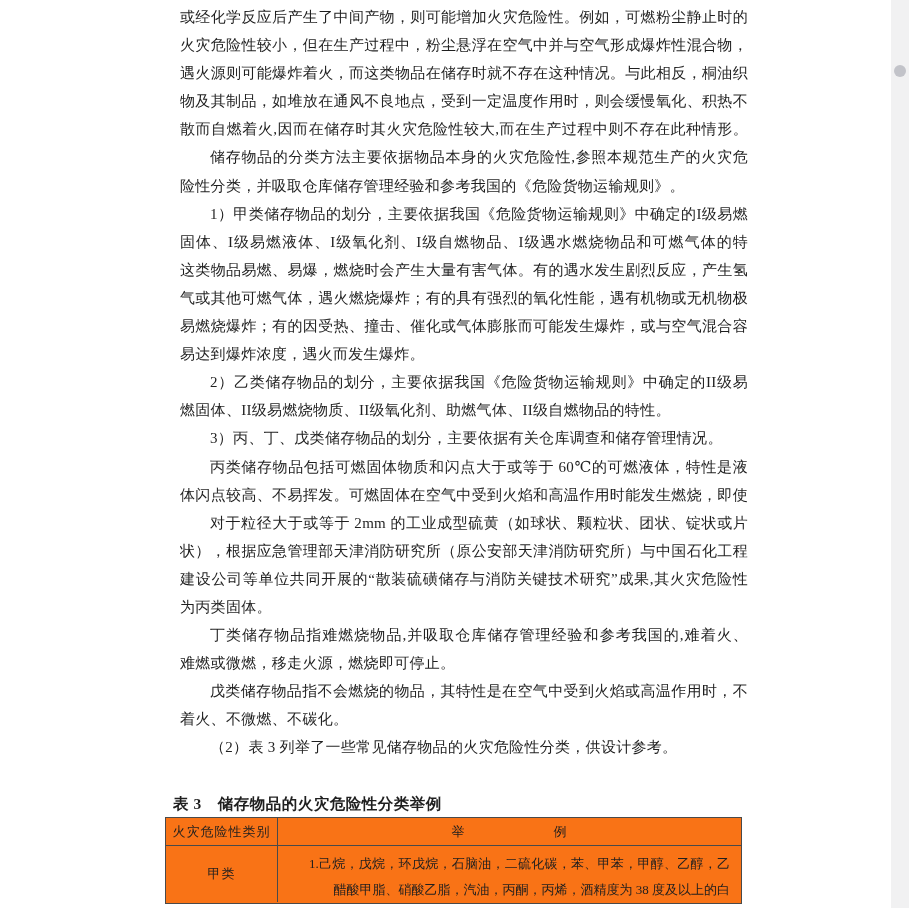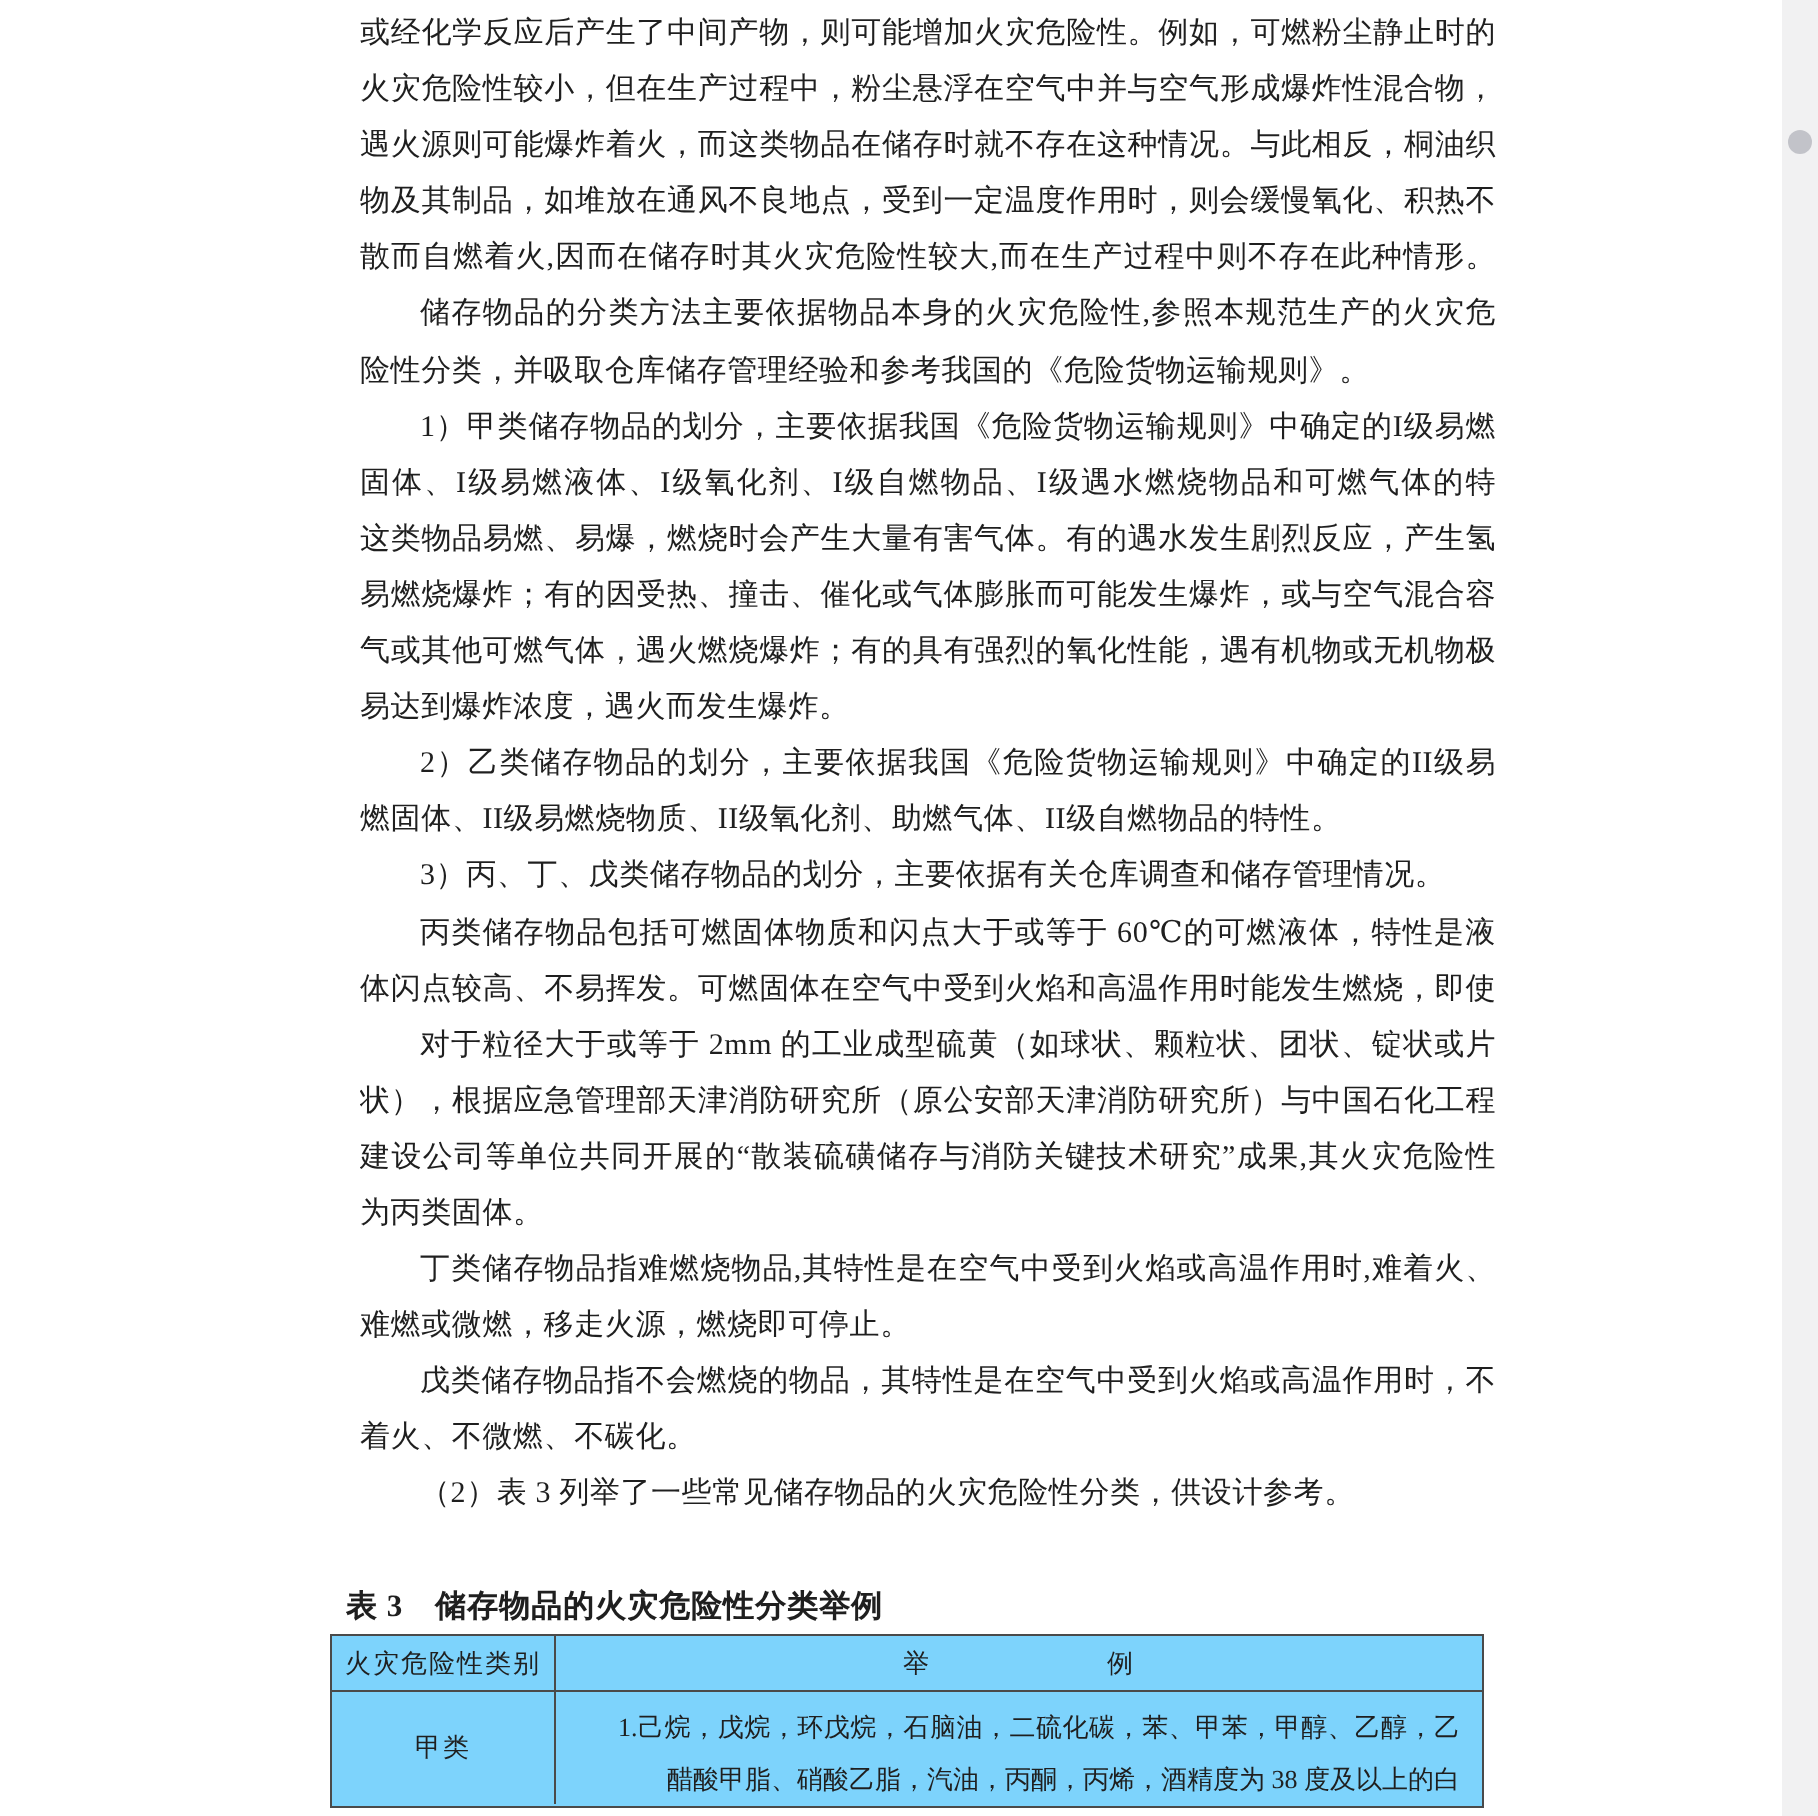--- a/index.html
+++ b/index.html
@@ -42,21 +42,21 @@
     position:absolute;left:173px;top:792px;width:568px;height:24px;
     line-height:24px;text-align:left;font-weight:bold;font-size:15.5px;
     letter-spacing:0.5px;
     overflow:hidden;
   }
   
   .fire-table{
     position:absolute;left:165px;top:817px;width:575px;height:85px;
     border:1.5px solid #4a4a4a;
     font-size:13px;
-    background:#7dd3fc;
+    background:#f97316;
   }
   .t-row{display:flex;width:100%;}
   .t-head{height:27px;border-bottom:1px solid #4a4a4a;}
   .t-body{height:56px;gap:24px;}
   .t-col1{
     width:111px;flex:0 0 111px;
     border-right:1px solid #4a4a4a;
     display:flex;align-items:center;justify-content:center;
     letter-spacing:1px;
   }
@@ -84,33 +84,33 @@
     <div class="line just">或经化学反应后产生了中间产物，则可能增加火灾危险性。例如，可燃粉尘静止时的</div>
     <div class="line just">火灾危险性较小，但在生产过程中，粉尘悬浮在空气中并与空气形成爆炸性混合物，</div>
     <div class="line just">遇火源则可能爆炸着火，而这类物品在储存时就不存在这种情况。与此相反，桐油织</div>
     <div class="line just">物及其制品，如堆放在通风不良地点，受到一定温度作用时，则会缓慢氧化、积热不</div>
     <div class="line just">散而自燃着火,因而在储存时其火灾危险性较大,而在生产过程中则不存在此种情形。</div>
     <div class="line indent just">储存物品的分类方法主要依据物品本身的火灾危险性,参照本规范生产的火灾危</div>
     <div class="line">险性分类，并吸取仓库储存管理经验和参考我国的《危险货物运输规则》。</div>
     <div class="line indent just">1）甲类储存物品的划分，主要依据我国《危险货物运输规则》中确定的I级易燃</div>
     <div class="line just">固体、I级易燃液体、I级氧化剂、I级自燃物品、I级遇水燃烧物品和可燃气体的特性。</div>
     <div class="line just">这类物品易燃、易爆，燃烧时会产生大量有害气体。有的遇水发生剧烈反应，产生氢</div>
+    <div class="line just">气或其他可燃气体，遇火燃烧爆炸；有的具有强烈的氧化性能，遇有机物或无机物极</div>
     <div class="line just">易燃烧爆炸；有的因受热、撞击、催化或气体膨胀而可能发生爆炸，或与空气混合容</div>
-    <div class="line just">气或其他可燃气体，遇火燃烧爆炸；有的具有强烈的氧化性能，遇有机物或无机物极</div>
     <div class="line">易达到爆炸浓度，遇火而发生爆炸。</div>
     <div class="line indent just">2）乙类储存物品的划分，主要依据我国《危险货物运输规则》中确定的II级易</div>
     <div class="line">燃固体、II级易燃烧物质、II级氧化剂、助燃气体、II级自燃物品的特性。</div>
     <div class="line indent">3）丙、丁、戊类储存物品的划分，主要依据有关仓库调查和储存管理情况。</div>
     <div class="line indent just">丙类储存物品包括可燃固体物质和闪点大于或等于 60℃的可燃液体，特性是液</div>
     <div class="line just">体闪点较高、不易挥发。可燃固体在空气中受到火焰和高温作用时能发生燃烧，即使</div>
     <div class="line indent just">对于粒径大于或等于 2mm 的工业成型硫黄（如球状、颗粒状、团状、锭状或片</div>
     <div class="line just">状），根据应急管理部天津消防研究所（原公安部天津消防研究所）与中国石化工程</div>
     <div class="line just">建设公司等单位共同开展的“散装硫磺储存与消防关键技术研究”成果,其火灾危险性</div>
     <div class="line">为丙类固体。</div>
-    <div class="line indent just">丁类储存物品指难燃烧物品,其特性是在空气中受到火焰或高温作用时,难着火、</div>
+    <div class="line indent just">丁类储存物品指难燃烧物品,并吸取仓库储存管理经验和参考我国的,难着火、</div>
     <div class="line">难燃或微燃，移走火源，燃烧即可停止。</div>
     <div class="line indent just">戊类储存物品指不会燃烧的物品，其特性是在空气中受到火焰或高温作用时，不</div>
     <div class="line">着火、不微燃、不碳化。</div>
     <div class="line indent">（2）表 3 列举了一些常见储存物品的火灾危险性分类，供设计参考。</div>
   </div>
 
 <div class="table-caption">表 3　储存物品的火灾危险性分类举例</div>
 
 <div class="fire-table">
   <div class="t-row t-head">

